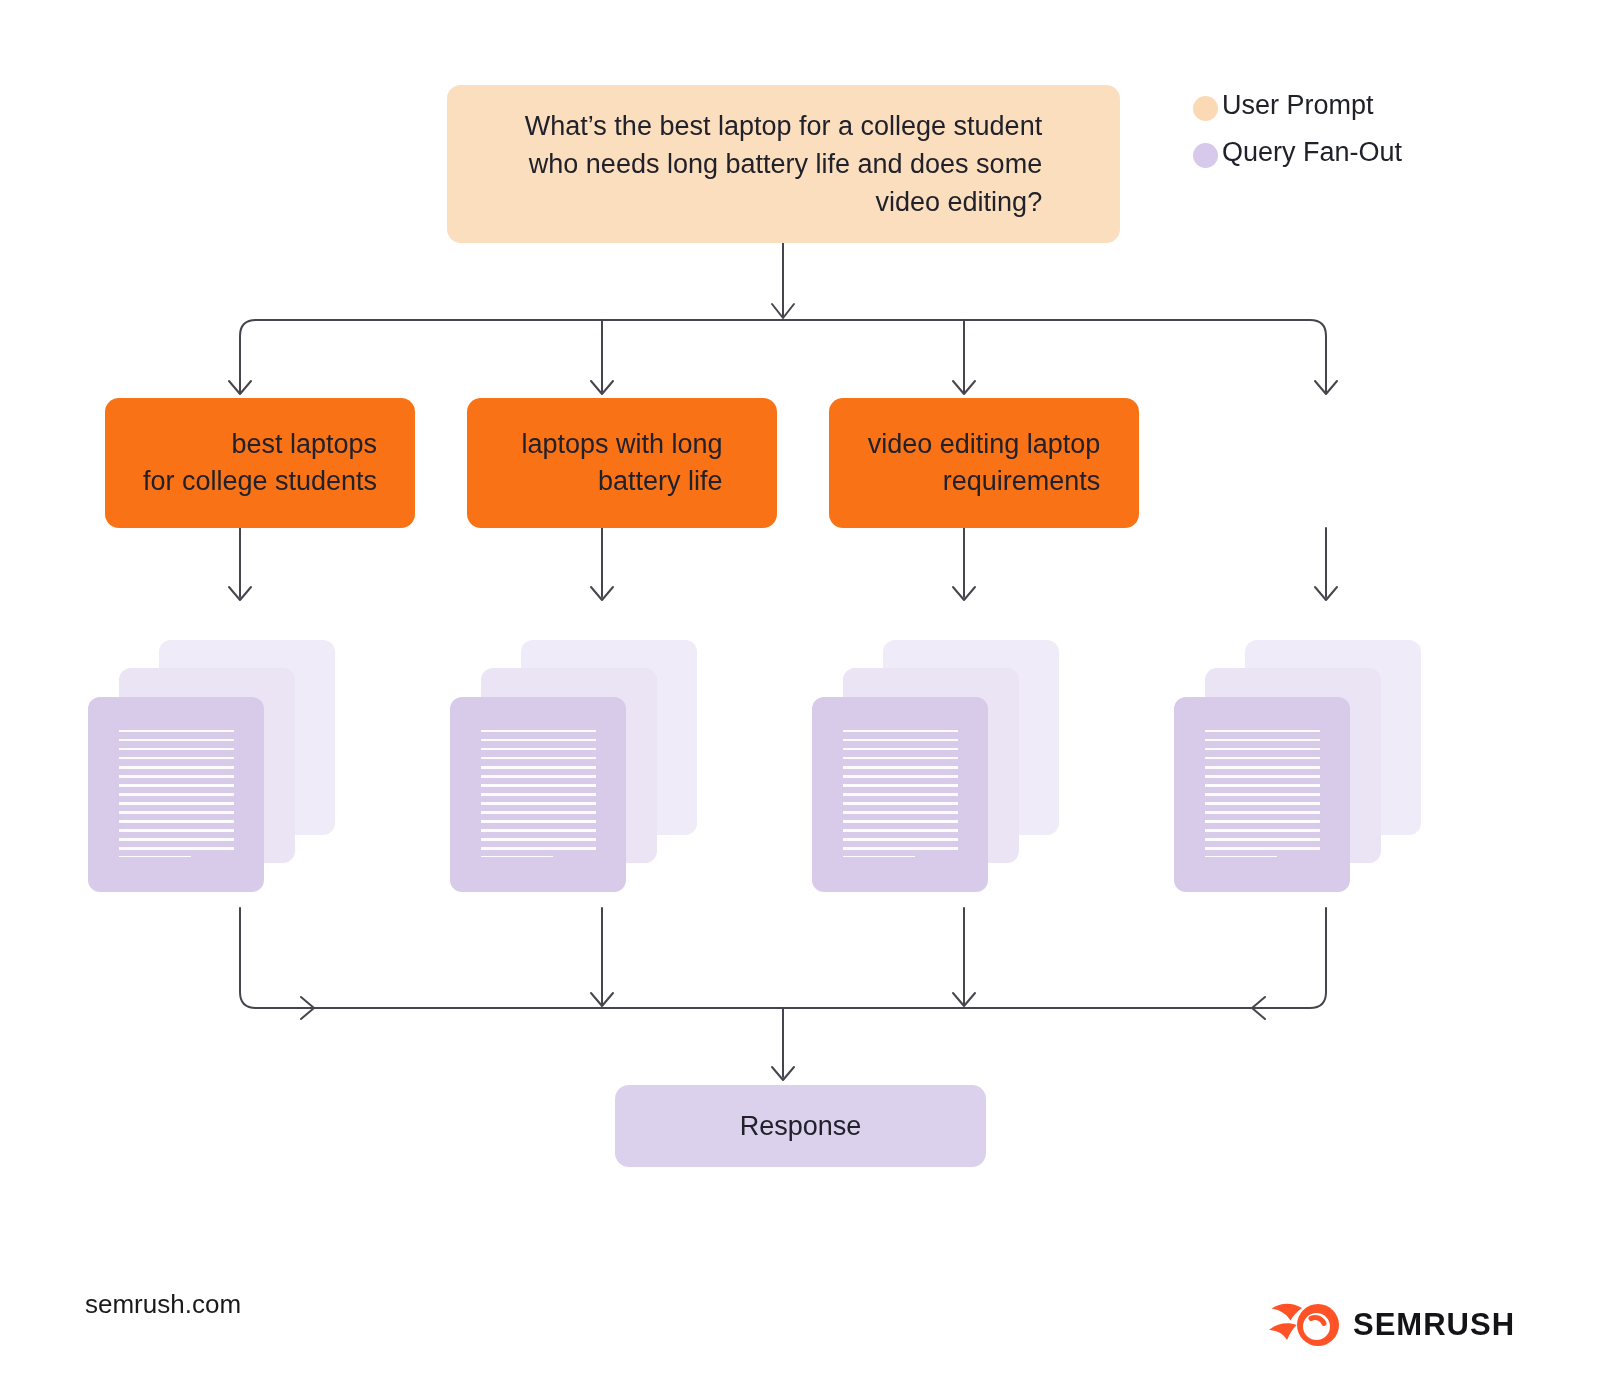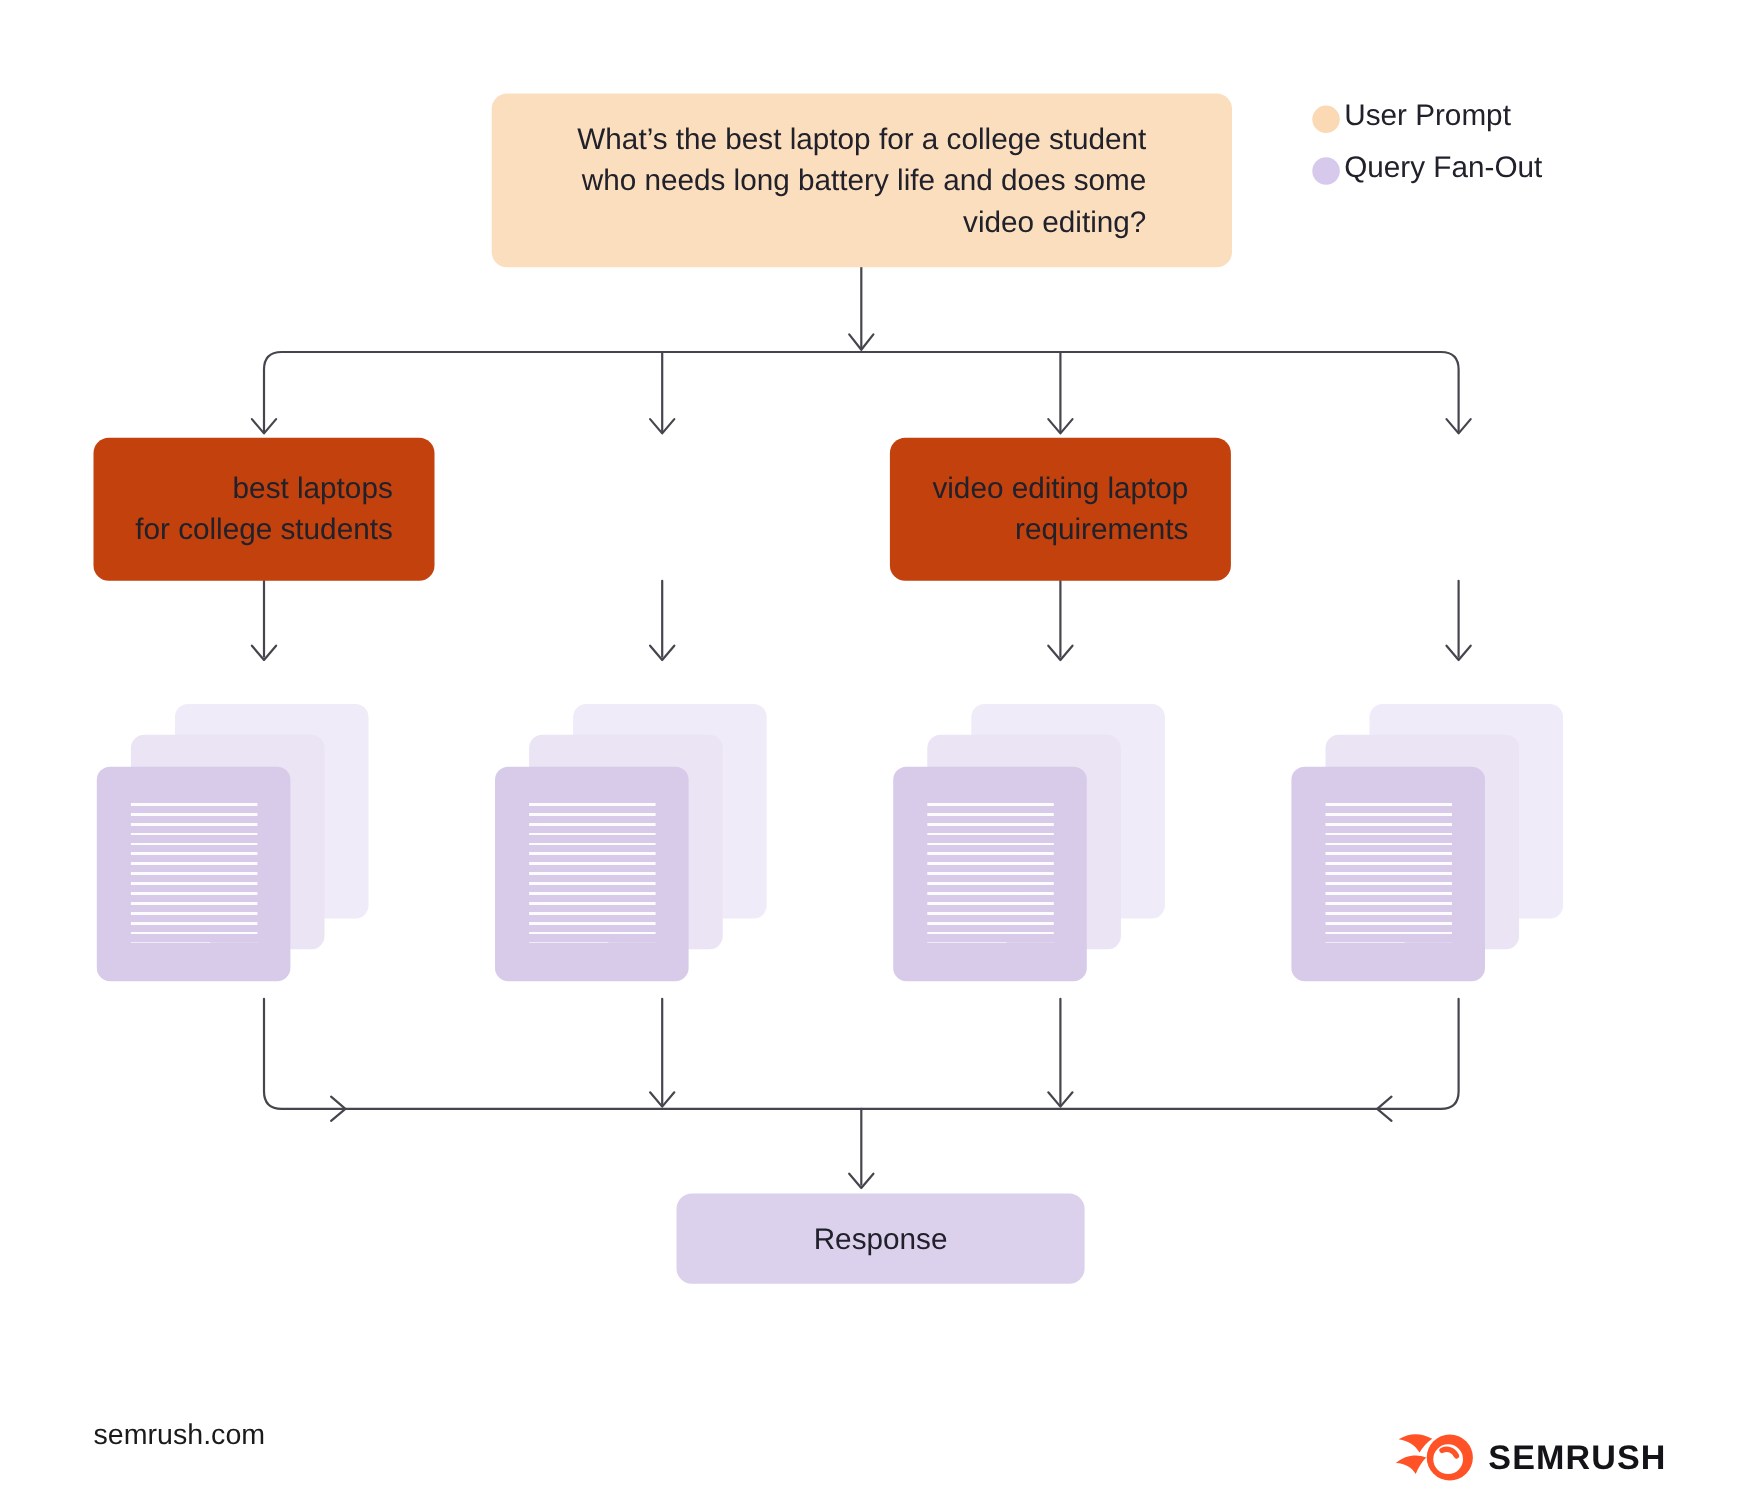--- a/index.html
+++ b/index.html
@@ -20,21 +20,21 @@
     align-items: center;
     justify-content: center;
     text-align: right;
     white-space: pre-line;
     border-radius: 14px;
     font-size: 27px;
     line-height: 37px;
     color: #21212b;
   }
   .prompt-box { left: 447px; top: 85px; width: 673px; height: 158px; background: #fbdebd; line-height: 38px; }
-  .query-box { top: 398px; width: 310px; height: 130px; background: #c2410c; }
+  .query-box { top: 398px; width: 310px; height: 130px; background: #f97316; margin-left: 20px; }
   .qb1 { left: 85px; }  .qb2 { left: 447px; }  .qb3 { left: 809px; }  .qb4 { left: 1171px; }
   .response-box { left: 615px; top: 1085px; width: 371px; height: 82px; background: #dcd1ec; }
 
   .legend { position: absolute; left: 1193px; top: 88px; }
   .legend-row { display: flex; align-items: flex-end; gap: 4px; height: 33px; margin-bottom: 14px; }
   .legend-dot { width: 25px; height: 25px; border-radius: 50%; flex: 0 0 auto; }
   .legend-label { font-size: 27px; color: #21212b; }
 
   .doc-stack { position: absolute; top: 640px; width: 248px; height: 252px; }
   .ds1 { left: 88px; }  .ds2 { left: 450px; }  .ds3 { left: 812px; }  .ds4 { left: 1174px; }
@@ -105,20 +105,22 @@
       <span class="legend-label">User Prompt</span>
     </div>
     <div class="legend-row">
       <span class="legend-dot" style="background-color: rgb(214, 201, 236);"></span>
       <span class="legend-label">Query Fan-Out</span>
     </div>
   </div>
 
   <div class="node query-box qb1">best laptops
 for college students</div>
+  <div class="node query-box qb2">laptops with long
+battery life</div>
   <div class="node query-box qb3">video editing laptop
 requirements</div>
 
   <div class="doc-stack ds1">
     <div class="doc-card doc-back"></div>
     <div class="doc-card doc-middle"></div>
     <div class="doc-card doc-front">
       <div class="doc-lines"></div>
     </div>
   </div>

